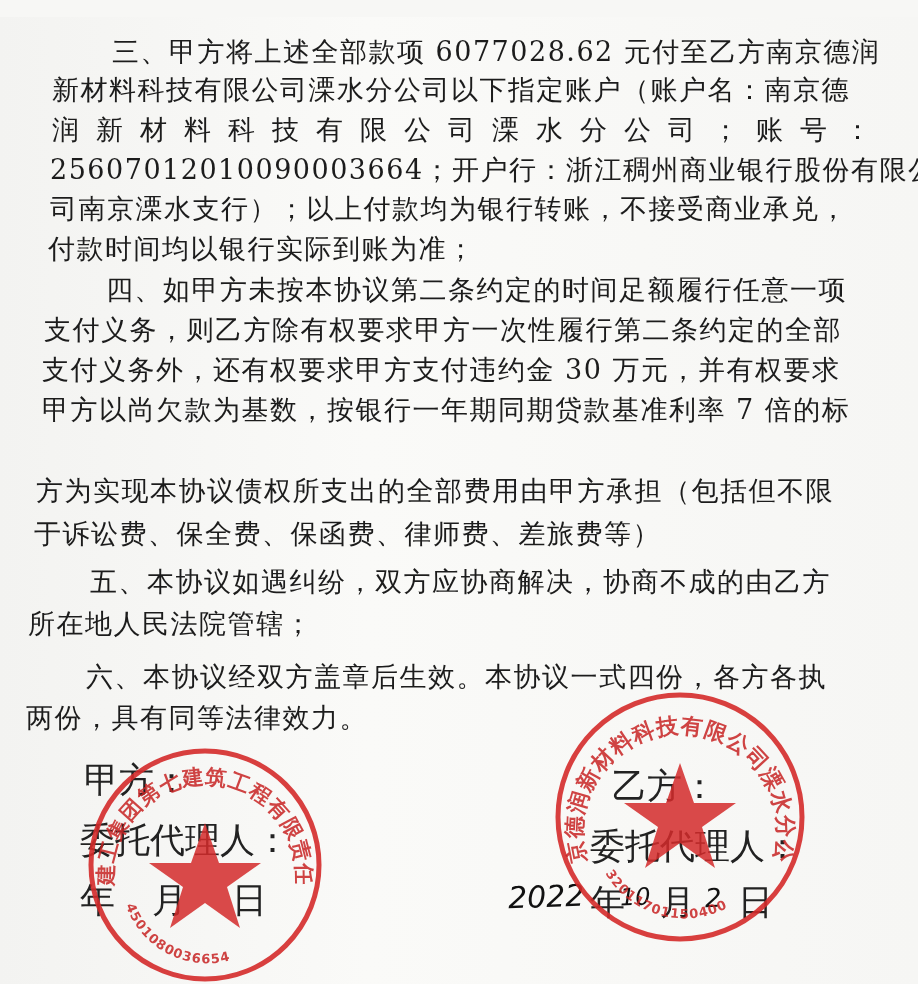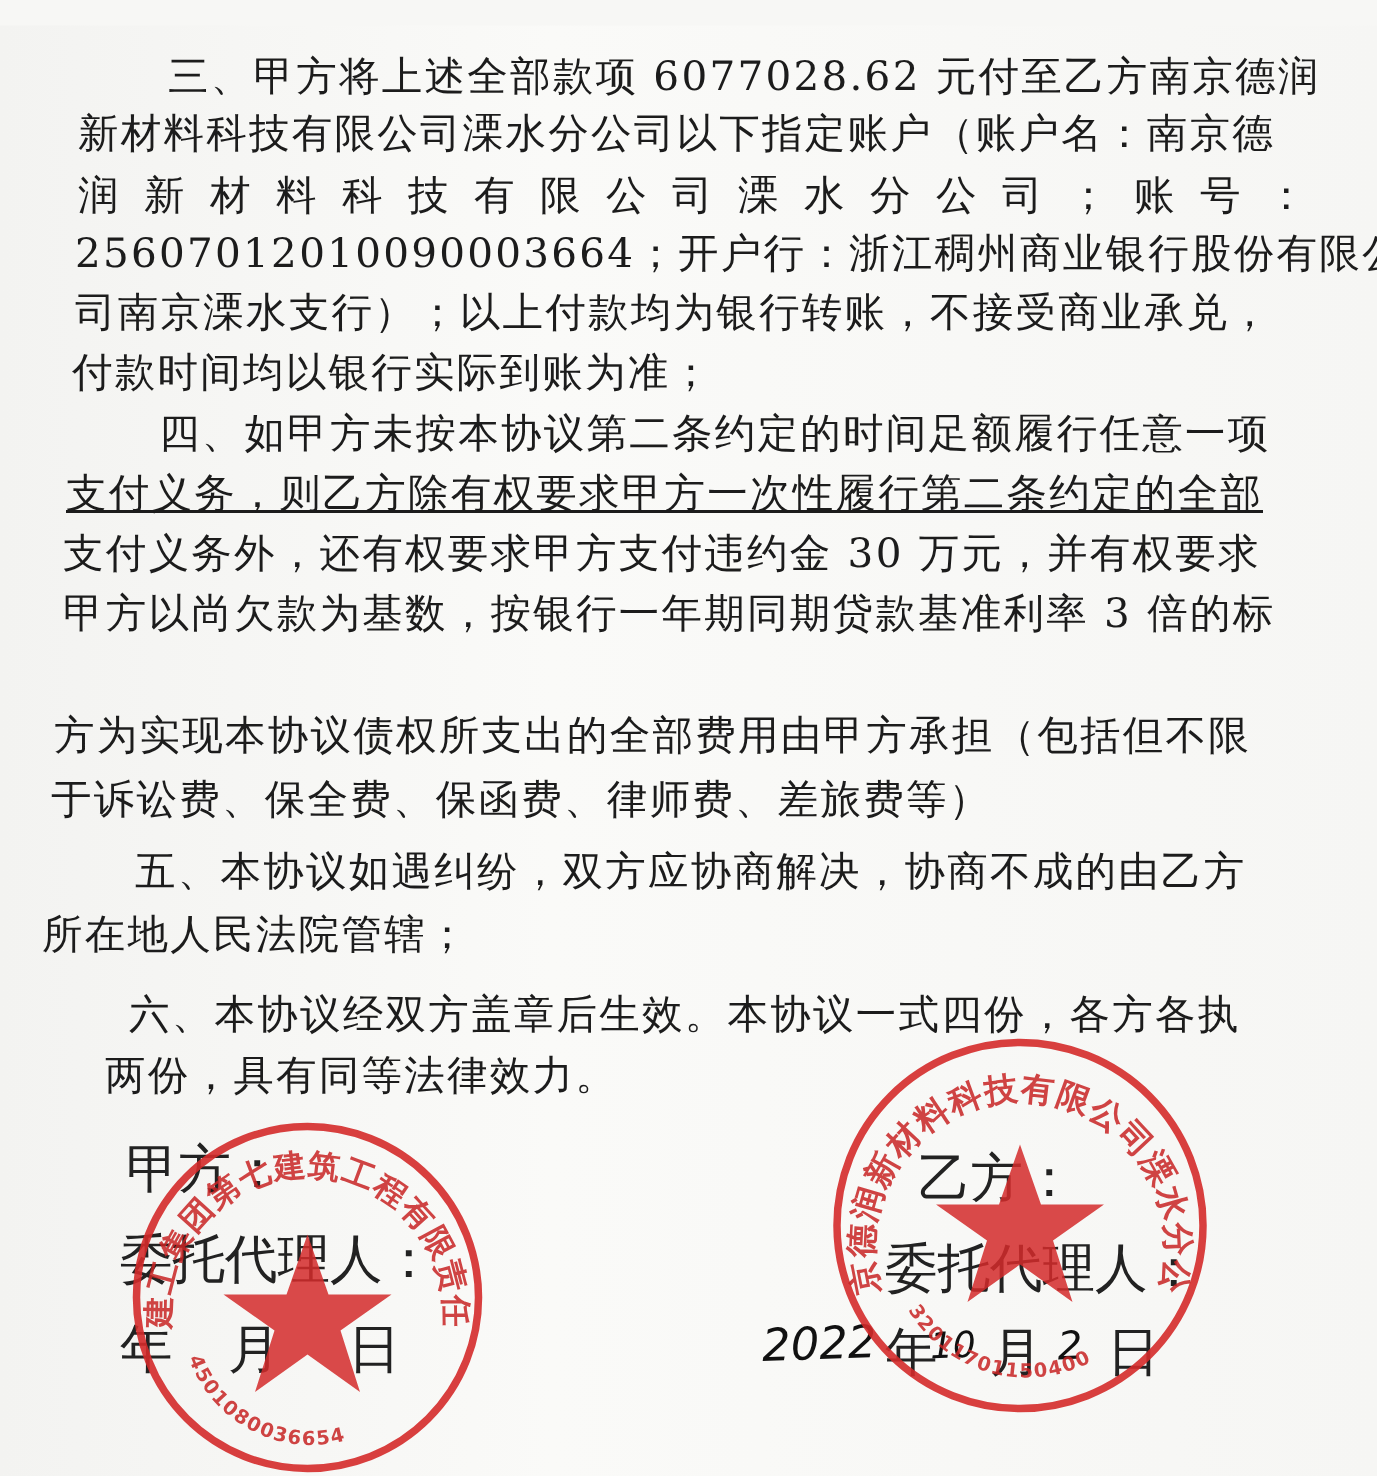--- a/index.html
+++ b/index.html
@@ -47,31 +47,31 @@
 <div class="page">
 
   <div class="line" style="left:112px; top:18px;">三、甲方将上述全部款项 6077028.62 元付至乙方南京德润</div>
   <div class="line" style="left:52px; top:56px;">新材料科技有限公司溧水分公司以下指定账户（账户名：南京德</div>
   <div class="line spaced" style="left:52px; top:96px;font-family:Liberation Serif, serif;">润新材料科技有限公司溧水分公司；账号：</div>
   <div class="line" style="left:50px; top:136px;">25607012010090003664；开户行：浙江稠州商业银行股份有限公</div>
   <div class="line" style="left:50px; top:175px;">司南京溧水支行）；以上付款均为银行转账，不接受商业承兑，</div>
   <div class="line" style="left:106px; top:256px;">四、如甲方未按本协议第二条约定的时间足额履行任意一项</div>
 
   <div class="line" style="left:48px; top:215px;">付款时间均以银行实际到账为准；</div>
-  <div class="line" style="left:44px; top:296px;text-decoration:underline;">支付义务，则乙方除有权要求甲方一次性履行第二条约定的全部</div>
+  <div class="line" style="left:44px; top:296px;">支付义务，则乙方除有权要求甲方一次性履行第二条约定的全部</div>
   <div class="line" style="left:42px; top:336px;">支付义务外，还有权要求甲方支付违约金 30 万元，并有权要求</div>
-  <div class="line" style="left:42px; top:376px;">甲方以尚欠款为基数，按银行一年期同期贷款基准利率 3 倍的标</div>
+  <div class="line" style="left:42px; top:376px;">甲方以尚欠款为基数，按银行一年期同期贷款基准利率 7 倍的标</div>
   <div class="line" style="left:36px; top:457px;">方为实现本协议债权所支出的全部费用由甲方承担（包括但不限</div>
   <div class="line" style="left:34px; top:500px;">于诉讼费、保全费、保函费、律师费、差旅费等）</div>
 
   <div class="line" style="left:90px; top:548px;text-align:right;">五、本协议如遇纠纷，双方应协商解决，协商不成的由乙方</div>
   <div class="line" style="left:28px; top:590px;">所在地人民法院管辖；</div>
 
   <div class="line" style="left:86px; top:643px;">六、本协议经双方盖章后生效。本协议一式四份，各方各执</div>
-  <div class="line" style="left:26px; top:684px;margin-left:44px;">两份，具有同等法律效力。</div>
+  <div class="line" style="left:26px; top:684px;">两份，具有同等法律效力。</div>
 
   <div class="sig" style="left:84px; top:746px;">甲方：</div>
   <div class="sig" style="left:80px; top:806px;">委托代理人：</div>
   <div class="sig" style="left:80px; top:866px;">年</div>
   <div class="sig" style="left:152px; top:866px;">月</div>
   <div class="sig" style="left:232px; top:866px;">日</div>
 
   <div class="seal" style="left:85px; top:728px;">
     <svg width="240" height="240" viewBox="0 0 240 240">
       <defs>

